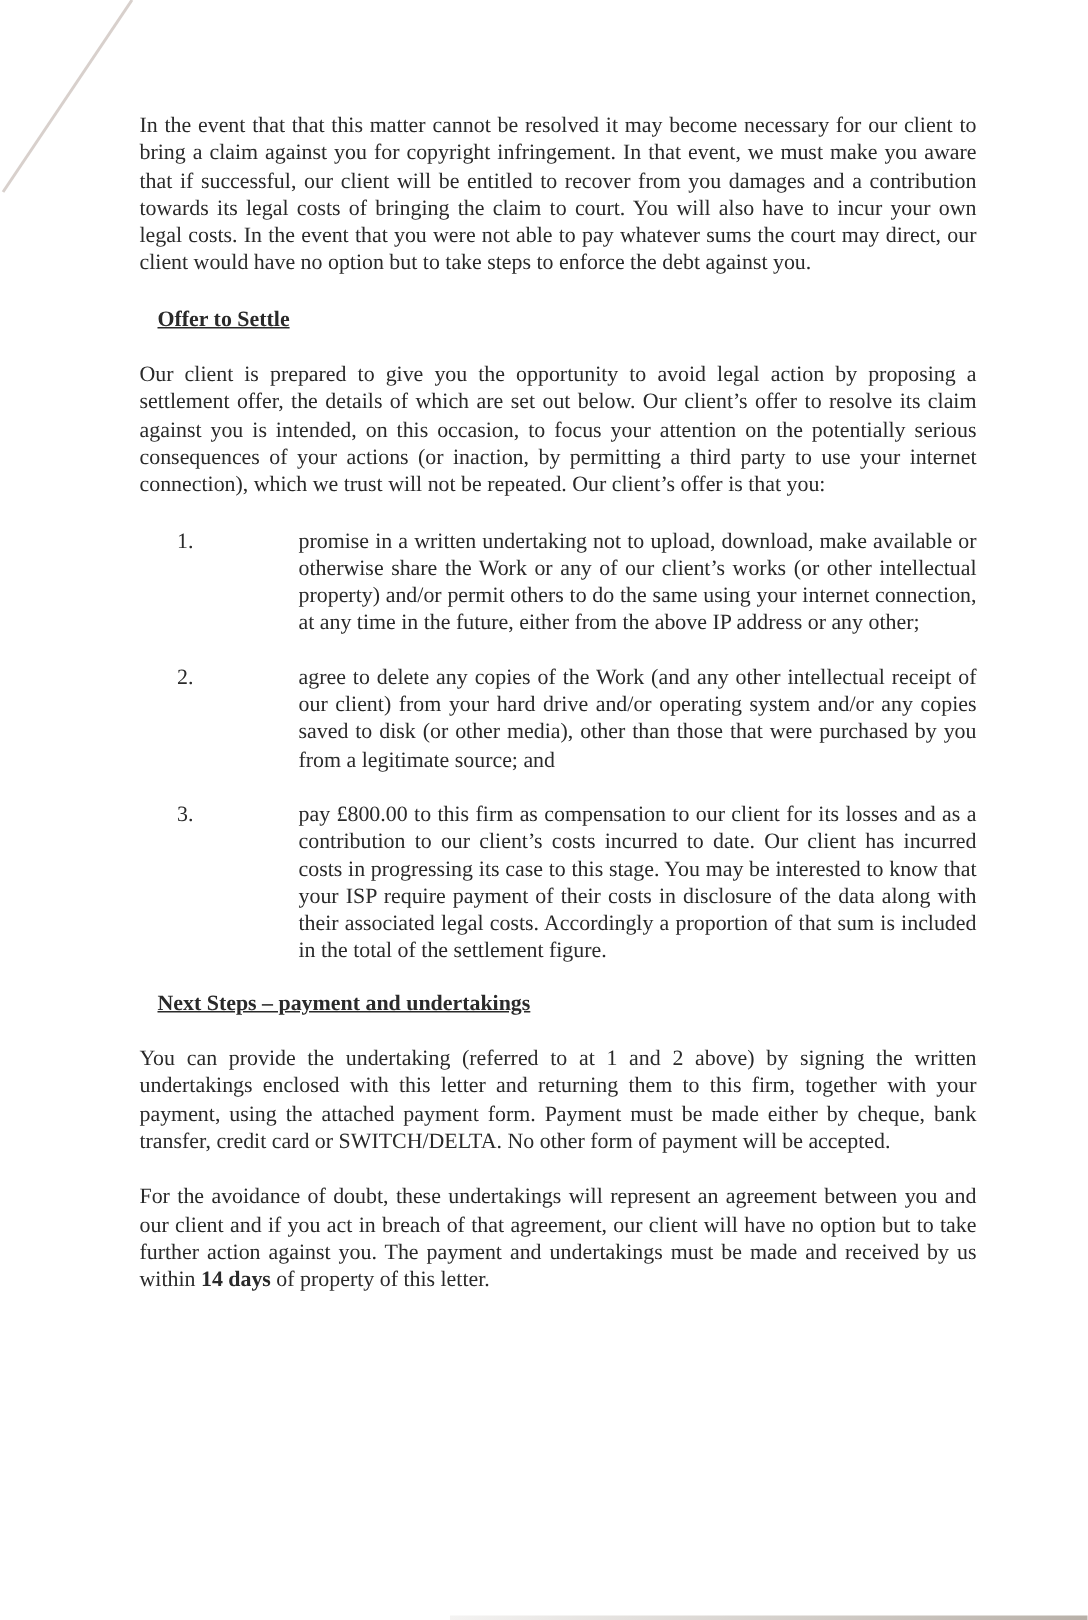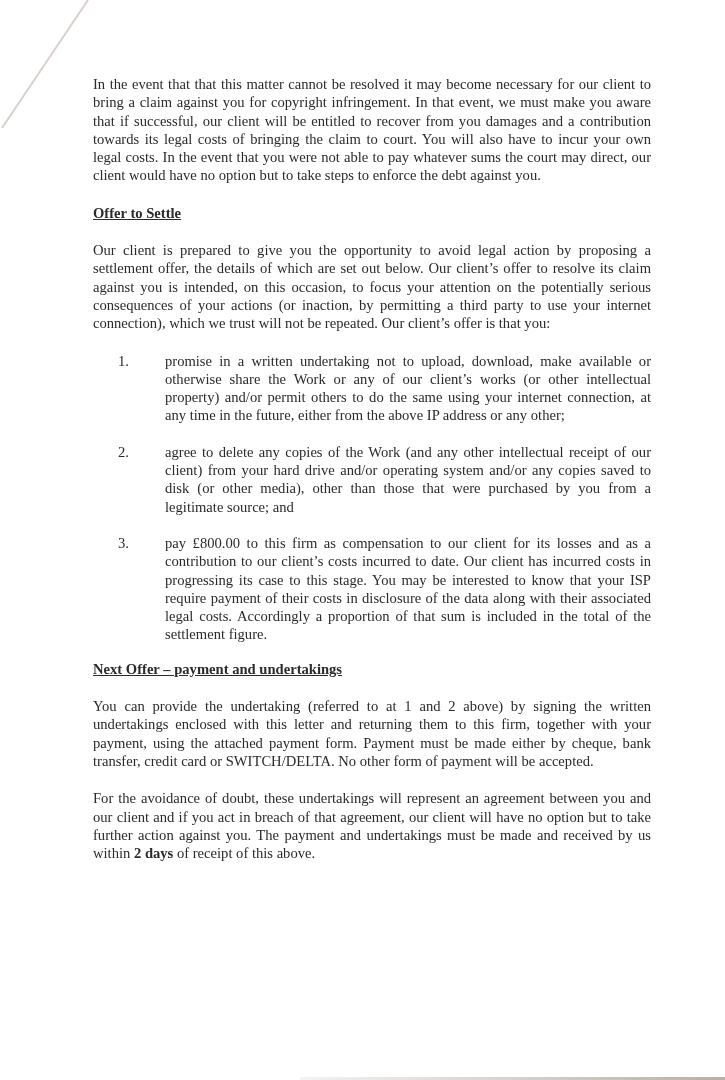--- a/index.html
+++ b/index.html
@@ -39,21 +39,21 @@
       font-size: 14.6px;
       line-height: 18.3px;
     }
     p {
       margin: 0;
       text-align: justify;
     }
     .heading {
       font-weight: bold;
       text-decoration: underline;
-      margin: 0;
+      margin: 12px;
       font-size: 14.6px;
     }
     .gap-after-para { margin-bottom: 19px; }
     .gap-after-heading { margin-bottom: 19px; }
     .list {
       list-style: none;
       margin: 0;
       padding: 0;
     }
     .list-item {
@@ -63,20 +63,21 @@
     .list-num {
       width: 72px;
       flex: 0 0 72px;
       padding-left: 25px;
       box-sizing: border-box;
     }
     .list-text {
       flex: 1;
       text-align: justify;
       width: 485px;
+      margin-left: 34px;
     }
     strong { font-weight: bold; }
   </style>
 </head>
 <body>
 
 <svg class="fold-line" viewBox="0 0 100 140" width="100" height="140">
   <line x1="88" y1="0" x2="2" y2="128" stroke="#d8d0cc" stroke-width="2"></line>
 </svg>
 
@@ -98,20 +99,20 @@
         <span class="list-text">agree to delete any copies of the Work (and any other intellectual receipt of our client) from your hard drive and/or operating system and/or any copies saved to disk (or other media), other than those that were purchased by you from a legitimate source; and</span>
       </li>
       <li class="list-item" style="margin-bottom:16px;">
         <span class="list-num">3.</span>
         <span class="list-text">pay £800.00 to this firm as compensation to our client for its losses and as a contribution to our client’s costs incurred to date. Our client has incurred costs in progressing its case to this stage. You may be interested to know that your ISP require payment of their costs in disclosure of the data along with their associated legal costs. Accordingly a proportion of that sum is included in the total of the settlement figure.</span>
       </li>
     </ol>
   </section>
 
   <section>
-    <h2 class="heading gap-after-heading">Next Offer – payment and undertakings</h2>
+    <h2 class="heading gap-after-heading">Next Steps – payment and undertakings</h2>
     <p class="gap-after-para">You can provide the undertaking (referred to at 1 and 2 above) by signing the written undertakings enclosed with this letter and returning them to this firm, together with your payment, using the attached payment form.  Payment must be made either by cheque, bank transfer, credit card or SWITCH/DELTA.  No other form of payment will be accepted.</p>
-    <p><span>For the avoidance of doubt, these undertakings will represent an agreement between you and our client and if you act in breach of that agreement, our client will have no option but to take further action against you.  The payment and undertakings must be made and received by us within </span><strong>2 days</strong><span> of receipt of this above.</span></p>
+    <p><span>For the avoidance of doubt, these undertakings will represent an agreement between you and our client and if you act in breach of that agreement, our client will have no option but to take further action against you.  The payment and undertakings must be made and received by us within </span><strong>14 days</strong><span> of property of this letter.</span></p>
   </section>
 
 </div>
 
 <div class="bottom-edge"></div>
 
 </body></html>

